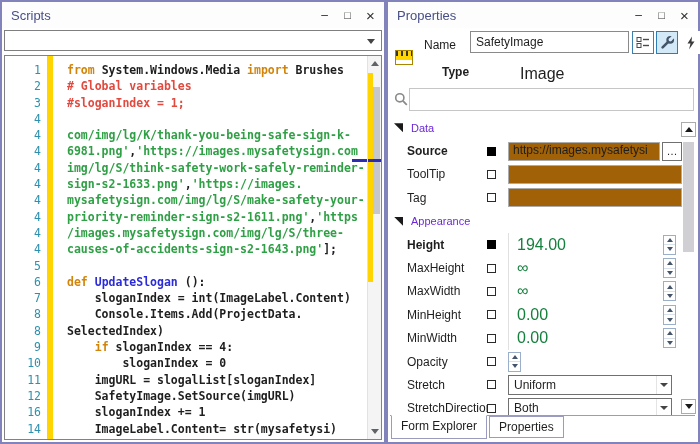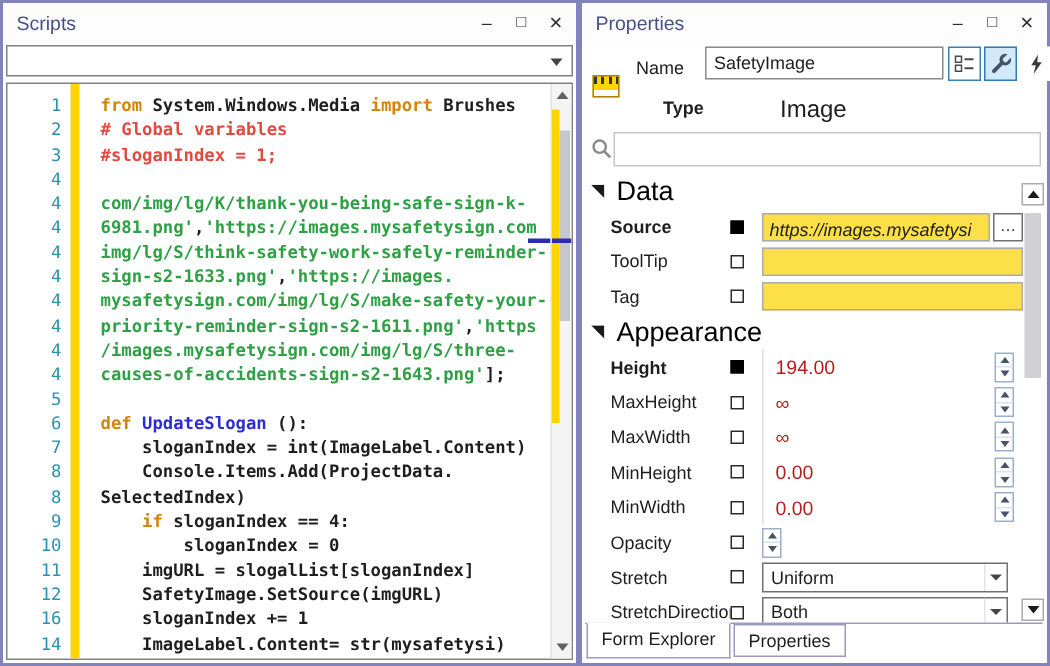--- a/index.html
+++ b/index.html
@@ -78,36 +78,36 @@
   .type-value { position:absolute; left:92px; top:63px; font-size:16px; color:#1E1E1E;margin-left:40px; }
   .search-icon { position:absolute; left:6px; top:90px; }
   .search-input { position:absolute; left:21px; top:86px; width:285px; height:23px;
                   border:1px solid #C6C6C6; background:#fff; }
 
   #prop-grid { position:absolute; left:3px; top:114px; width:291px; }
   .prow { display:flex; align-items:center; height:23.4px; }
   .prow.sec { }
   .sec-tri { width:9px; height:9px; background:#1A1A1A; margin:0 8px 0 3px;
              clip-path:polygon(0 0,100% 0,100% 100%); flex:none; }
-  .sec-label { font-size:18px; color:#000000; }
+  .sec-label { font-size:11px; color:#6d28d9; }
   .plabel { width:87px; padding-left:16px; font-size:12px; color:#1E1E1E;
             white-space:nowrap; flex:none; }
   .plabel.b { font-weight:bold; }
   .pset { width:9px; height:9px; border:1px solid #2A2A2A; margin:0 12px 0 9px;
           flex:none; background:#fff; }
   .pset.filled { background:#000; border-color:#000; }
   .pvals { flex:1; display:flex; align-items:center; height:100%; min-width:0; }
-  .pval-box { flex:1; height:19px; border:1px solid #ABABAB; background:#fde047;
-              display:flex; align-items:flex-end; overflow:hidden; min-width:0;font-style:italic; }
+  .pval-box { flex:1; height:19px; border:1px solid #ABABAB; background:#a16207;
+              display:flex; align-items:flex-start; overflow:hidden; min-width:0; }
   .pval-box span { font-size:12px; padding-left:4px; color:#1E1E1E; white-space:nowrap; }
   .pbtn { width:20px; height:19px; border:1px solid #707070; background:#fff; flex:none;
           margin-left:2px; display:flex; align-items:center; justify-content:center;
           font-size:11px; color:#222; line-height:8px; }
   .pval-num { flex:1; align-self:stretch; display:flex; align-items:center;
-              border-left:1px solid #E0E0E0; padding-left:8px; font-size:13px; color:#b91c1c; }
+              border-left:1px solid #E0E0E0; padding-left:8px; font-size:16px; color:#15803d; }
   .stepper { width:13px; height:20px; border:1px solid #9BAFCB; background:#fff;
              display:flex; flex-direction:column; margin-right:6px; flex:none; }
   .stepper div { flex:1; display:flex; align-items:center; justify-content:center; }
   .stepper .up { border-bottom:1px solid #D9E1EC; }
   .stepper .up::after { content:""; border-left:3px solid transparent; border-right:3px solid transparent; border-bottom:4px solid #44546A; }
   .stepper .dn::after { content:""; border-left:3px solid transparent; border-right:3px solid transparent; border-top:4px solid #44546A; }
   .pdrop { flex:1; height:20px; border:1px solid #707070; background:#fff;
            display:flex; align-items:center; margin-right:10px; min-width:0; }
   .dtxt { flex:1; font-size:12px; padding-left:5px; color:#1E1E1E; white-space:nowrap; overflow:hidden; }
   .darr { width:15px; align-self:stretch; display:flex; align-items:center;

